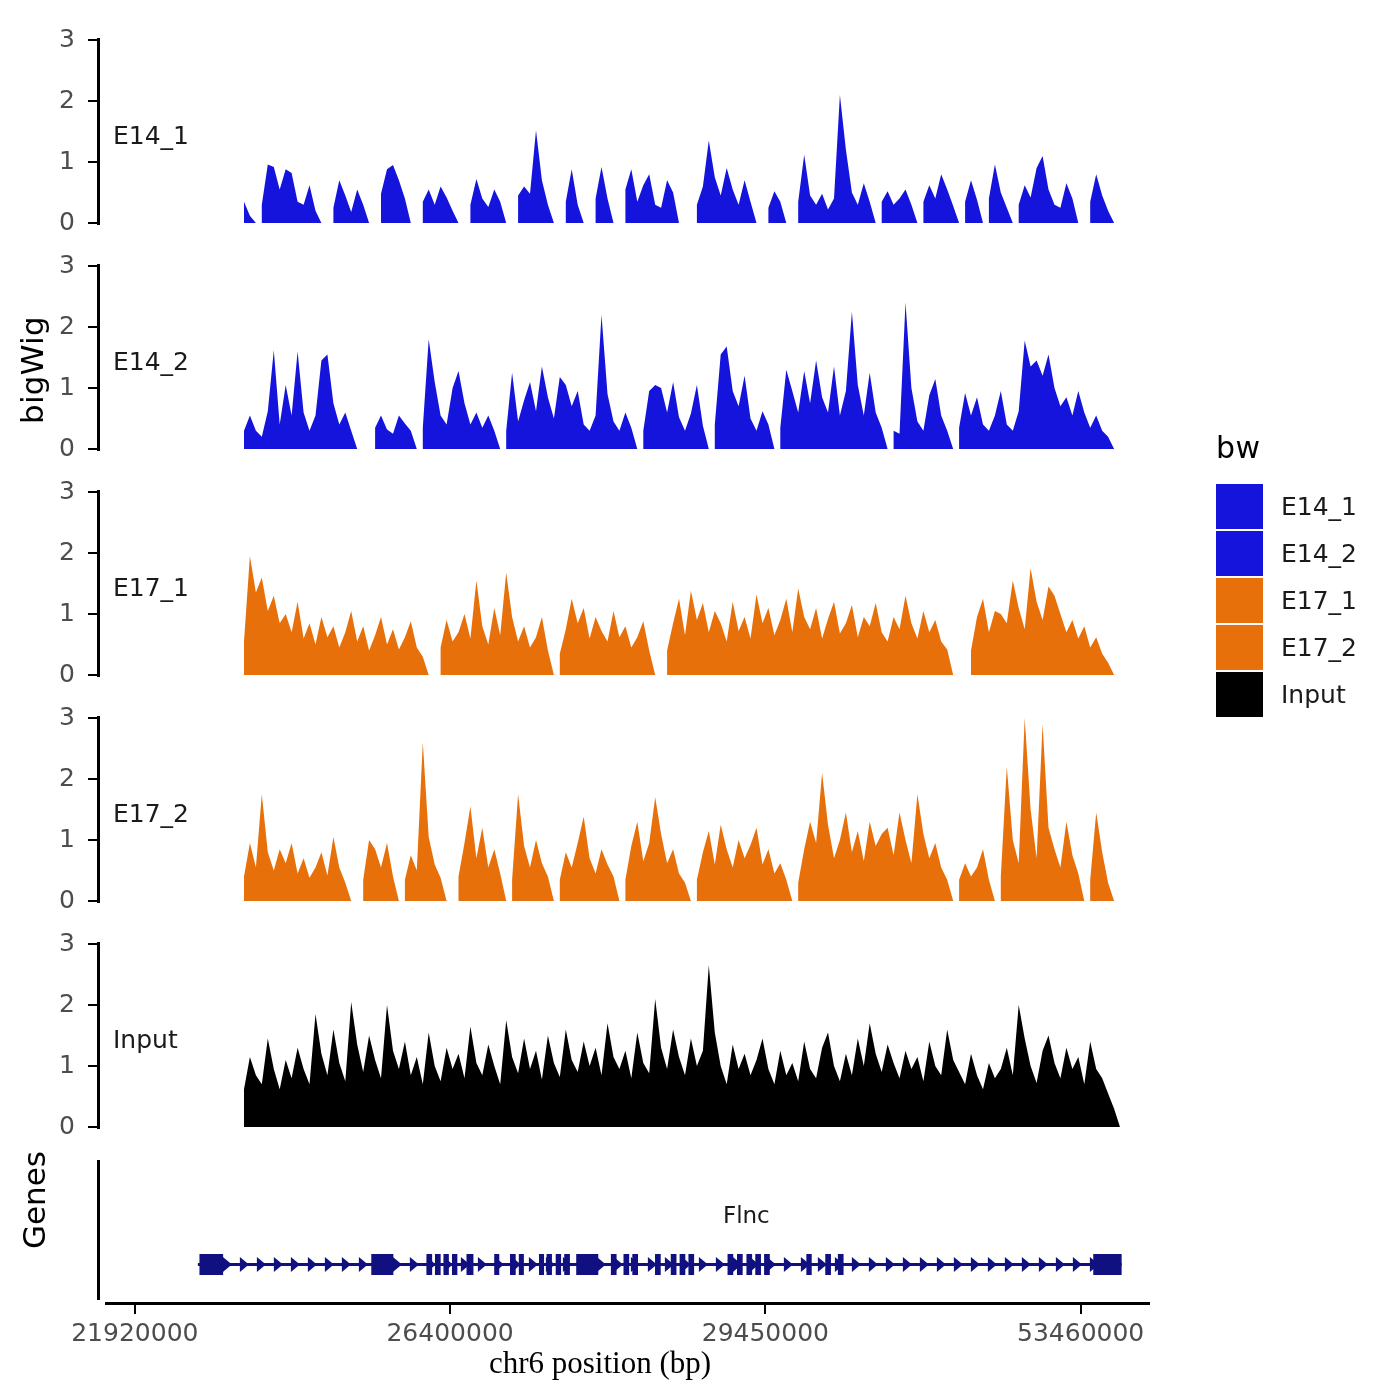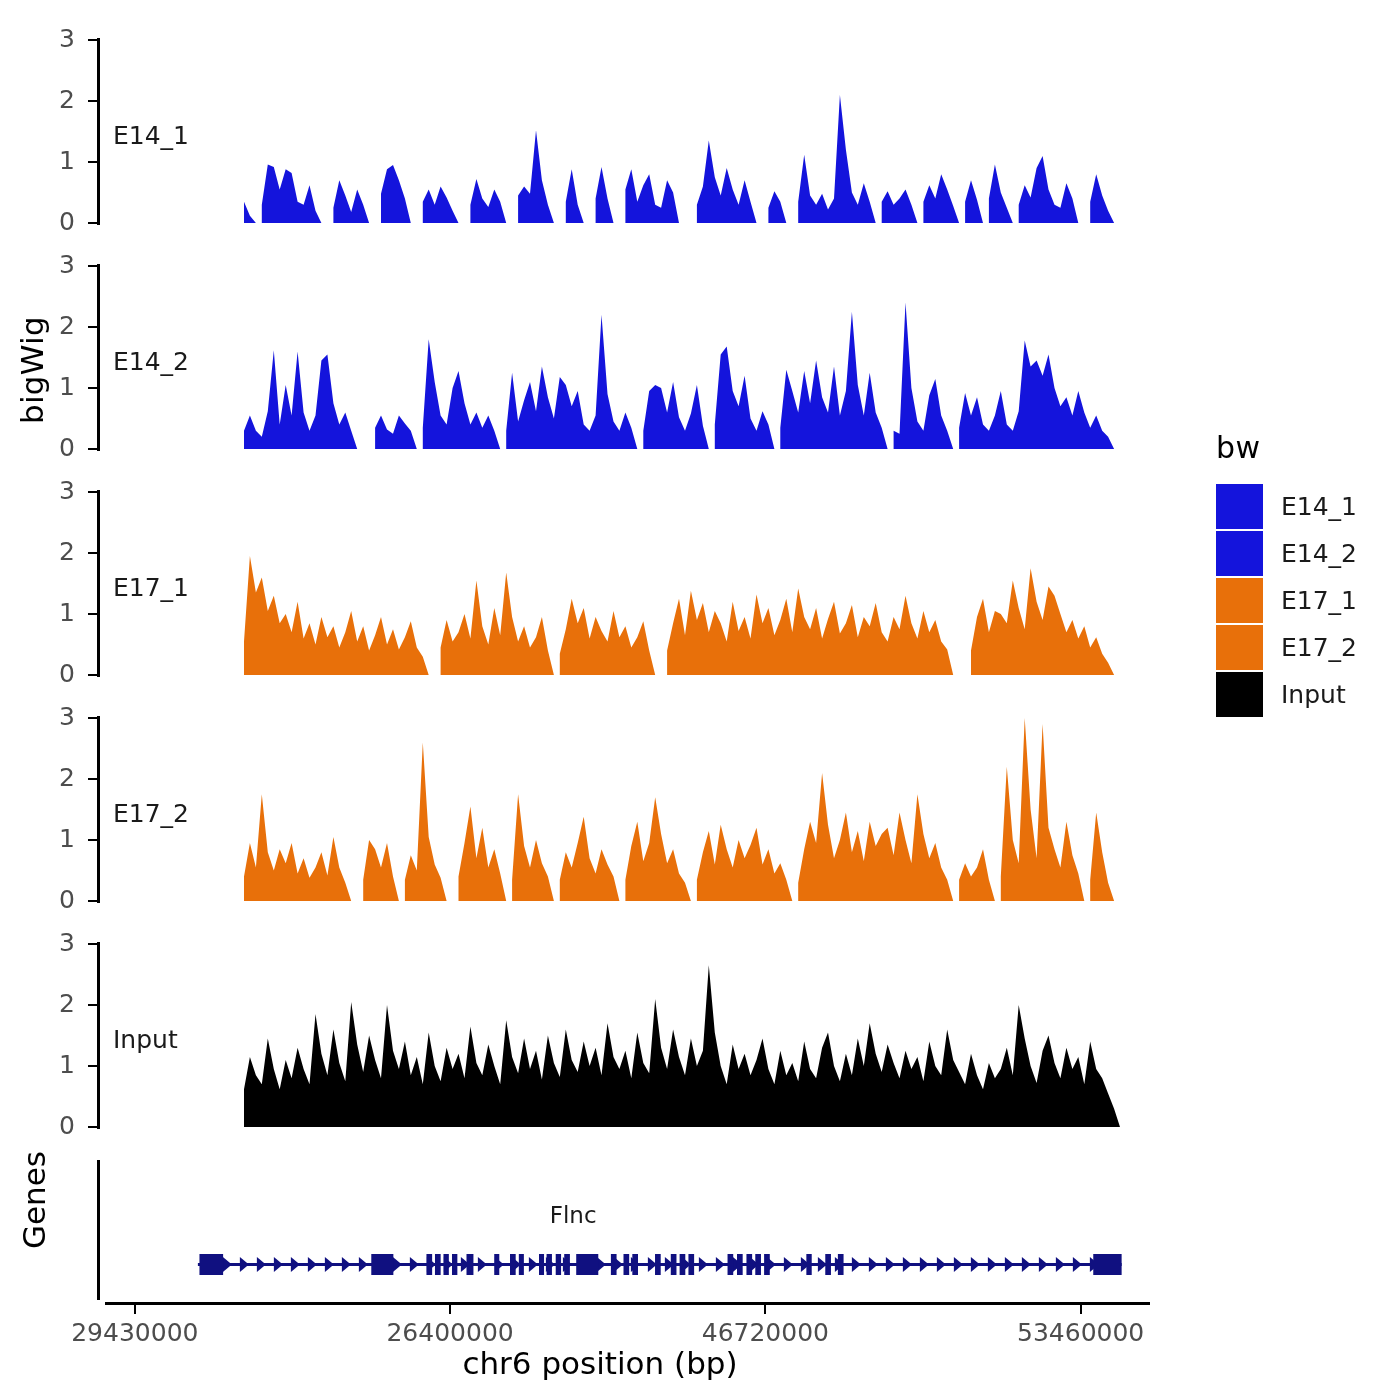--- a/index.html
+++ b/index.html
@@ -122,29 +122,29 @@
       <div class="plotarea" style="left: 0px; top: 944px; width: 1150px; height: 186px;">
         <svg width="1150" height="186">
           <path d="M 244.0 183 L 244.0 145.2 L 249.9 112.9 L 255.9 131.2 L 261.8 140.3 L 267.8 94.5 L 273.8 125.1 L 279.7 145.2 L 285.7 115.9 L 291.6 134.2 L 297.6 103.7 L 303.6 125.1 L 309.5 140.3 L 315.5 70.1 L 321.4 109.8 L 327.4 131.2 L 333.4 85.4 L 339.3 118.9 L 345.3 137.3 L 351.2 58.0 L 357.2 100.6 L 363.2 128.1 L 369.1 91.5 L 375.1 115.9 L 381.0 134.2 L 387.0 61.0 L 393.0 106.8 L 398.9 125.1 L 404.9 97.6 L 410.8 131.2 L 416.8 112.9 L 422.8 140.3 L 428.7 88.4 L 434.7 122.0 L 440.6 137.3 L 446.6 103.7 L 452.6 125.1 L 458.5 109.8 L 464.5 134.2 L 470.4 82.4 L 476.4 118.9 L 482.3 131.2 L 488.3 100.6 L 494.3 122.0 L 500.2 140.3 L 506.2 76.3 L 512.1 112.9 L 518.1 129.3 L 524.1 94.5 L 530.0 125.1 L 536.0 106.8 L 541.9 135.4 L 547.9 91.5 L 553.9 118.9 L 559.8 133.0 L 565.8 85.4 L 571.7 115.9 L 577.7 128.1 L 583.7 97.6 L 589.6 122.0 L 595.6 103.7 L 601.5 131.2 L 607.5 79.3 L 613.5 112.9 L 619.4 125.1 L 625.4 106.8 L 631.3 134.2 L 637.3 88.4 L 643.3 118.9 L 649.2 129.3 L 655.2 54.9 L 661.1 103.7 L 667.1 125.1 L 673.1 85.4 L 679.0 112.9 L 685.0 131.2 L 690.9 94.5 L 696.9 122.0 L 702.9 106.8 L 708.8 21.3 L 714.8 88.4 L 720.7 122.0 L 726.7 140.3 L 732.7 100.6 L 738.6 125.1 L 744.6 109.8 L 750.5 131.2 L 756.5 115.9 L 762.5 94.5 L 768.4 125.1 L 774.4 140.3 L 780.3 106.8 L 786.3 131.2 L 792.3 118.9 L 798.2 137.3 L 804.2 97.6 L 810.1 125.1 L 816.1 134.2 L 822.1 103.7 L 828.0 88.4 L 834.0 122.0 L 839.9 137.3 L 845.9 109.8 L 851.9 131.2 L 857.8 94.5 L 863.8 122.0 L 869.7 79.3 L 875.7 109.8 L 881.7 128.1 L 887.6 100.6 L 893.6 118.9 L 899.5 134.2 L 905.5 106.8 L 911.4 125.1 L 917.4 112.9 L 923.4 137.3 L 929.3 97.6 L 935.3 122.0 L 941.2 131.2 L 947.2 85.4 L 953.2 115.9 L 959.1 128.1 L 965.1 140.3 L 971.0 109.8 L 977.0 131.2 L 983.0 145.2 L 988.9 118.9 L 994.9 134.2 L 1000.8 125.1 L 1006.8 103.7 L 1012.8 131.2 L 1018.7 61.0 L 1024.7 94.5 L 1030.6 122.0 L 1036.6 139.1 L 1042.6 106.8 L 1048.5 91.5 L 1054.5 118.9 L 1060.4 134.2 L 1066.4 103.7 L 1072.4 125.1 L 1078.3 112.9 L 1084.3 140.3 L 1090.2 97.6 L 1096.2 125.1 L 1102.2 134.2 L 1108.1 149.4 L 1114.1 164.7 L 1120.0 183 Z" fill="#000000" stroke="none"></path>
         </svg>
       </div>
     </div>
 
   <div id="xaxis">
       <div class="xaxis-line" style="left: 104.832px; top: 1302px; width: 1045.17px;"></div>
       <div class="xtick" style="left: 133.832px; top: 1305px;"></div>
-      <div class="xticklab" style="left: 24.8323px; top: 1320px;">29430000</div>
+      <div class="xticklab" style="left: 24.8323px; top: 1320px;">21920000</div>
       <div class="xtick" style="left: 449.102px; top: 1305px;"></div>
       <div class="xticklab" style="left: 340.102px; top: 1320px;">26400000</div>
       <div class="xtick" style="left: 764.371px; top: 1305px;"></div>
-      <div class="xticklab" style="left: 655.371px; top: 1320px;">46720000</div>
+      <div class="xticklab" style="left: 655.371px; top: 1320px;">29450000</div>
       <div class="xtick" style="left: 1079.64px; top: 1305px;"></div>
       <div class="xticklab" style="left: 970.641px; top: 1320px;">53460000</div>
     </div>
-  <div class="xtitle" style="top:1345px;">chr6 position (bp)</div>
+  <div class="xtitle" style="top:1345px;font-family:Liberation Serif, serif;">chr6 position (bp)</div>
 
   <div class="legend">
     <div class="legend-title">bw</div>
     <div id="legend-rows">
         <div class="legend-row">
           <div class="legend-swatch" style="background: rgb(20, 20, 220);"></div>
           <div class="legend-label">E14_1</div>
         </div>
         <div class="legend-row">
           <div class="legend-swatch" style="background: rgb(20, 20, 220);"></div>
@@ -249,14 +249,14 @@
         <rect x="736.997005988024" y="12" width="5.674850299401214" height="21" fill="#101080"></rect>
         <rect x="746.4550898203593" y="12" width="5.674850299401214" height="21" fill="#101080"></rect>
         <rect x="755.2826347305389" y="12" width="5.674850299401214" height="21" fill="#101080"></rect>
         <rect x="764.1101796407186" y="12" width="5.674850299401214" height="21" fill="#101080"></rect>
         <rect x="806.3562874251497" y="12" width="5.359580838323382" height="21" fill="#101080"></rect>
         <rect x="825.2724550898204" y="12" width="5.674850299401214" height="21" fill="#101080"></rect>
         <rect x="837.8832335329342" y="12" width="5.6748502994011005" height="21" fill="#101080"></rect>
         <rect x="1093.251497005988" y="12" width="28.374251497005844" height="21" fill="#101080"></rect>
       </svg>
     </div>
-    <div class="gene-label" style="left: 549.756px; top: 1202px; width: 220px; text-align: left;">Flnc</div>
+    <div class="gene-label" style="left: 549.756px; top: 1202px; width: 220px; text-align: right;">Flnc</div>
   </div>
 
 </body></html>

